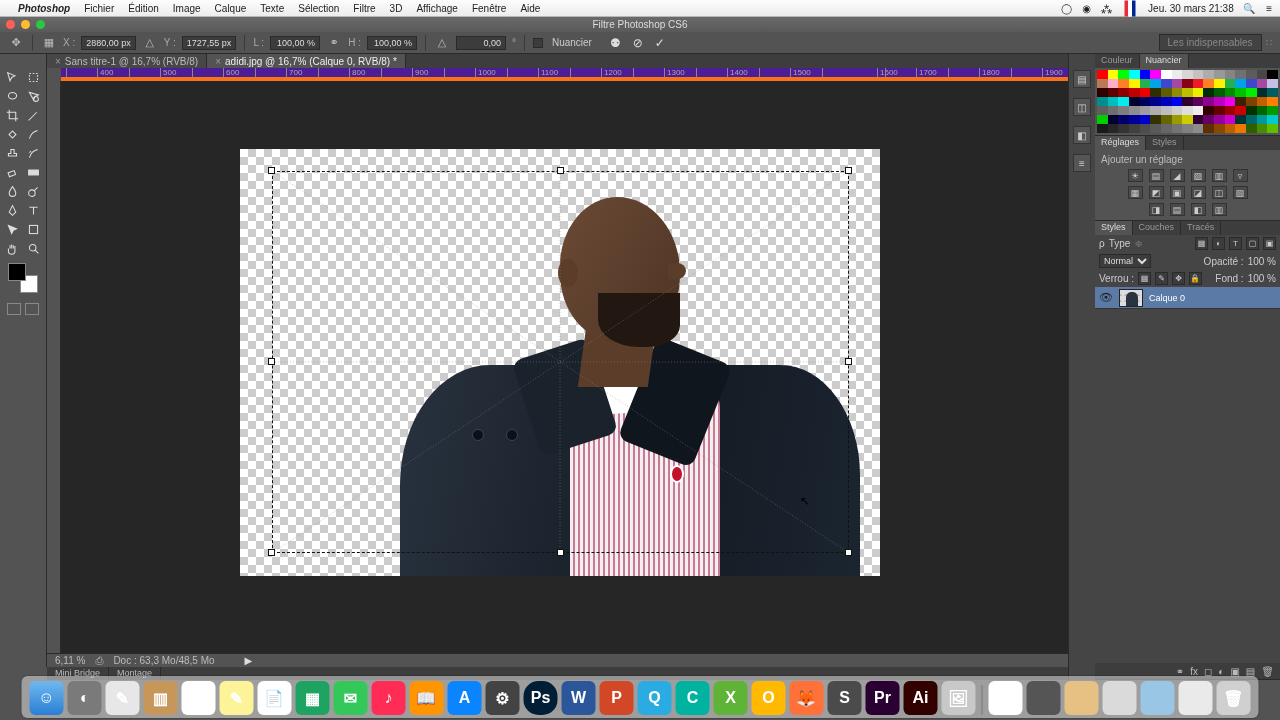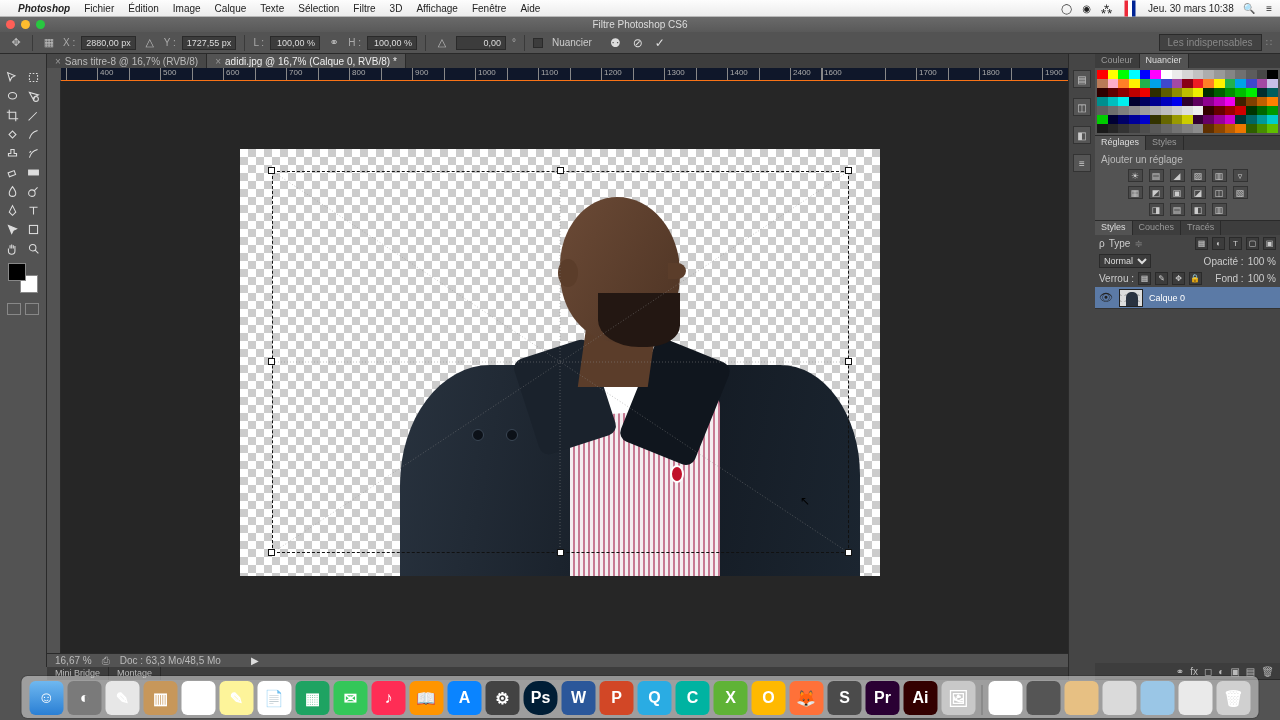--- a/index.html
+++ b/index.html
@@ -31,21 +31,21 @@
 .confirm-icons { position:absolute; left:610px; display:flex; gap:12px; }
 .confirm-icons span { color:#ddd; font-size:12px; }
 
 
 .tab-bar { position:absolute; top:54px; left:47px; right:185px; height:14px; background:#3d3d3d; display:flex; align-items:stretch; }
 .doc-tab { padding:0 8px; display:flex; align-items:center; gap:4px; color:#bbb; font-size:9px; background:#474747; border-right:1px solid #2a2a2a;}
 .doc-tab.active { background:#535353; color:#eee;}
 .doc-tab .close { color:#999; }
 
 
-.ruler-h { position:absolute; top:68px; left:61px; right:185px; height:13px; background:#0f172a; border-bottom:1px solid #f97316; overflow:hidden;}
+.ruler-h { position:absolute; top:68px; left:61px; right:185px; height:13px; background:#4c1d95; border-bottom:4px solid #f97316; overflow:hidden;}
 .ruler-h .ticks { position:relative; height:100%; }
 .ruler-h .tick { position:absolute; top:0; height:100%; border-left:1px solid #888; }
 .ruler-h .tick span { position:absolute; top:0; left:2px; color:#aaa; font-size:8px;}
 
 
 .toolbox { position:absolute; top:54px; left:0; bottom:53px; width:47px; background:#535353; border-right:1px solid #2a2a2a; display:flex; flex-direction:column; align-items:center; padding-top:2px;}
 .tool-grid { display:grid; grid-template-columns:20px 20px; gap:1px; }
 .tool { width:20px; height:18px; background:#535353; display:flex; align-items:center; justify-content:center; color:#ccc; font-size:11px; position:relative;}
 .tool svg { width:13px; height:13px; stroke:#ddd; fill:none; stroke-width:1.3;}
 .fgbg { margin-top:6px; position:relative; width:30px; height:30px;}
@@ -146,21 +146,21 @@
     <span>3D</span>
     <span>Affichage</span>
     <span>Fenêtre</span>
     <span>Aide</span>
   </div>
   <div class="mac-right">
     <span>◯</span>
     <span>◉</span>
     <span>⁂</span>
     <span class="flag"></span>
-    <span>Jeu. 30 mars  10:38</span>
+    <span>Jeu. 30 mars  21:38</span>
     <span>🔍</span>
     <span>≡</span>
   </div>
 </div>
 
 <div class="app-title">
   <div class="traffic">
     <span class="r"></span>
     <span class="y"></span>
     <span class="g"></span>
@@ -197,21 +197,21 @@
   </div>
   <div class="opt-right">
     <span class="pill">Les indispensables</span>
     <span>∷</span>
   </div>
 </div>
 
 <div class="tab-bar">
   <div class="doc-tab">
     <span class="close">×</span>
-    <span>Sans titre-8 @ 16,7% (RVB/8)</span>
+    <span>Sans titre-1 @ 16,7% (RVB/8)</span>
   </div>
   <div class="doc-tab active">
     <span class="close">×</span>
     <span>adidi.jpg @ 16,7% (Calque 0, RVB/8) *</span>
   </div>
 </div>
 
 <div class="ruler-h">
   <div class="ticks" id="ruler-ticks">
       <div class="tick" style="left: 4.5px;"></div>
@@ -253,24 +253,24 @@
       <div class="tick" style="left: 571.5px;"></div>
       <div class="tick" style="left: 603px;">
         <span>1300</span>
       </div>
       <div class="tick" style="left: 634.5px;"></div>
       <div class="tick" style="left: 666px;">
         <span>1400</span>
       </div>
       <div class="tick" style="left: 697.5px;"></div>
       <div class="tick" style="left: 729px;">
-        <span>2400</span>
+        <span>1500</span>
       </div>
       <div class="tick" style="left: 760.5px;"></div>
-      <div class="tick" style="left: 760px;">
+      <div class="tick" style="left: 816px;">
         <span>1600</span>
       </div>
       <div class="tick" style="left: 823.5px;"></div>
       <div class="tick" style="left: 855px;">
         <span>1700</span>
       </div>
       <div class="tick" style="left: 886.5px;"></div>
       <div class="tick" style="left: 918px;">
         <span>1800</span>
       </div>
@@ -433,21 +433,21 @@
       <div class="handle h-mr"></div>
       <div class="handle h-bl"></div>
       <div class="handle h-bm"></div>
       <div class="handle h-br"></div>
     </div>
     <span class="cursor">↖</span>
   </div>
 </div>
 
 <div class="status-bar">
-  <span>16,67 %</span>
+  <span>6,11 %</span>
   <span>⎙</span>
   <span>Doc : 63,3 Mo/48,5 Mo</span>
   <span class="arrow">▶</span>
 </div>
 <div class="mini-tabs">
   <span>Mini Bridge</span>
   <span>Montage</span>
 </div>
 
 <div class="dock-strip">

